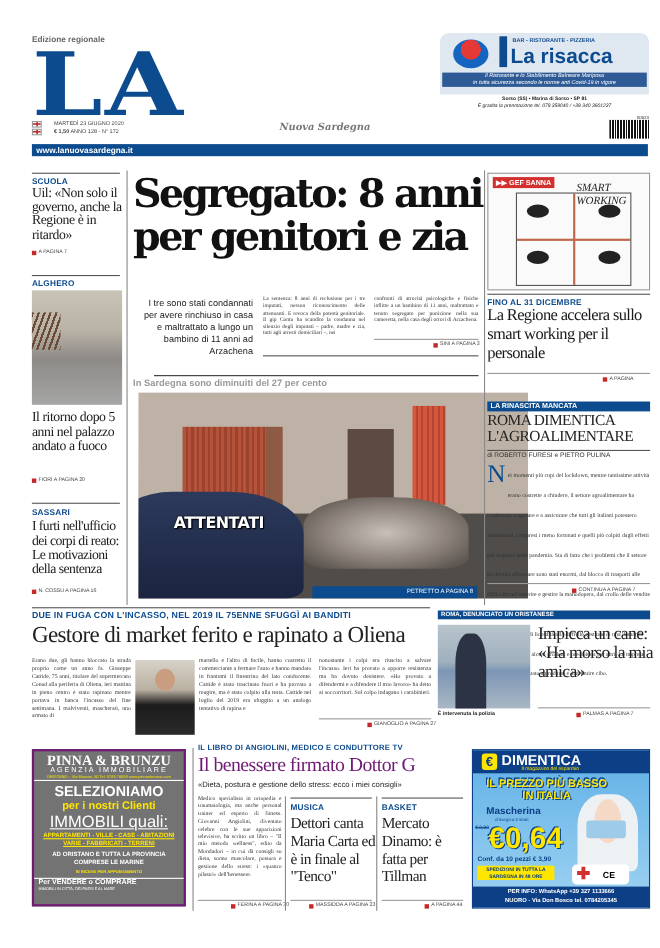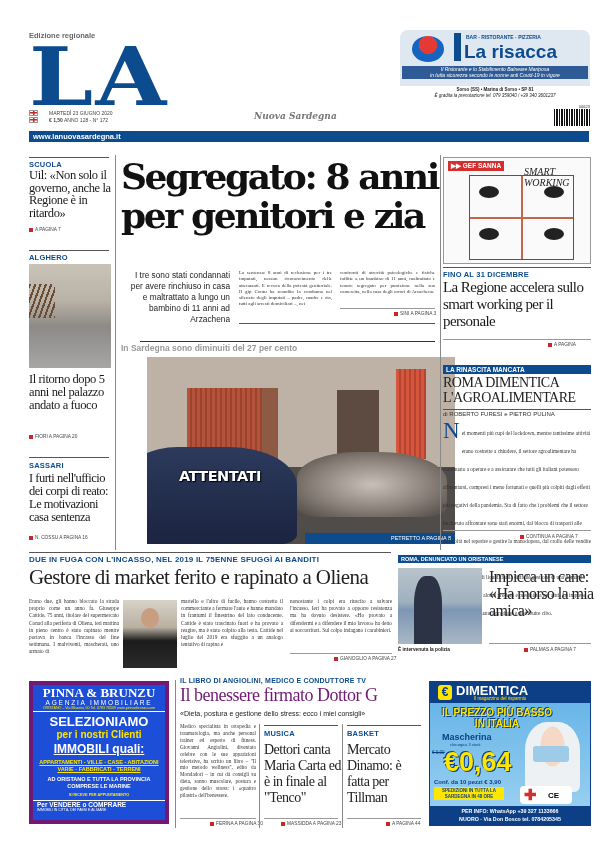--- a/index.html
+++ b/index.html
@@ -33,21 +33,21 @@
   .car-burnt { position: absolute; background: radial-gradient(ellipse at 50% 50%, #c8c0b8 0%, #8a8079 55%, #4b4541 100%); border-radius: 40% 45% 15% 15%; }
   .car-police { position: absolute; background: linear-gradient(180deg,#2d3a5c,#1b2440); border-radius: 30% 40% 10% 10%; }
   .fire-headline { font-family: "DejaVu Sans", sans-serif; font-weight: bold; color: #fff; font-size: 14.5px; line-height: 14px; letter-spacing: -0.5px; text-shadow: 0 0 2px #000, 1px 1px 1px #000; }
 
   .cartoon { background: #fafafa; border: 1px solid #999; }
   .gef-tag { background: #d32f2f; color: #fff; font-family: "Liberation Sans", sans-serif; font-weight: bold; font-size: 6.5px; padding: 1px 3px; }
 
   .bluebar { background: #0c4b8e; color: #fff; font-family: "Liberation Sans", sans-serif; font-weight: bold; font-size: 6.5px; padding: 1px 3px; text-transform: uppercase; }
 
   
-  .ad-pinna { background: #1d4ed8; color: #fff; font-family: "Liberation Sans", sans-serif; text-align: center; border: 4px solid #701a75; }
+  .ad-pinna { background: #737373; color: #fff; font-family: "Liberation Sans", sans-serif; text-align: center; border: 2px solid #701a75; }
   .ad-euro { background: linear-gradient(180deg,#5fb0e6 0%,#9fd3f2 100%); font-family: "Liberation Sans", sans-serif; border: 1px solid #0c3f86; overflow: hidden; }
 </style>
 </head>
 <body>
 
 <div class="abs edition" style="left:29px;top:31px;">Edizione regionale</div>
 <div class="abs" style="left:29px;top:42px;width:330px;height:68px;overflow:hidden;">
   <div class="masthead-title">LA NUOVA</div>
 </div>
 <div class="abs" style="left:254px;top:111px;font-family:'DejaVu Serif',serif;font-style:italic;font-weight:bold;font-size:9px;color:#777;">Nuova Sardegna</div>
@@ -98,40 +98,40 @@
   <div class="abs" style="left:0;top:20px;width:26px;height:34px;background:repeating-linear-gradient(110deg,#6b4b33 0 2px,transparent 2px 5px);"></div>
 </div>
 <div class="abs" style="left:29px;top:373px;width:84px;font-size:12.5px;line-height:13px;letter-spacing:-0.4px;">Il ritorno dopo 5 anni nel palazzo andato a fuoco</div>
 <div class="abs pageref" style="left:29px;top:434px;">
     <span class="sq"></span>
     <span>FIORI A PAGINA 20</span>
   </div>
 
 <div class="abs kline" style="left:29px;top:457px;width:80px;"></div>
 <div class="abs kicker" style="left:29px;top:461px;">SASSARI</div>
-<div class="abs" style="left:29px;top:472px;width:84px;font-size:12.5px;line-height:13px;letter-spacing:-0.5px;">I furti nell'ufficio dei corpi di reato: Le motivazioni casa sentenza</div>
+<div class="abs" style="left:29px;top:472px;width:84px;font-size:12.5px;line-height:13px;letter-spacing:-0.5px;">I furti nell'ufficio dei corpi di reato: Le motivazioni della sentenza</div>
 <div class="abs pageref" style="left:29px;top:535px;">
     <span class="sq"></span>
     <span>N. COSSU A PAGINA 16</span>
   </div>
 
 <div class="abs" style="left:121px;top:157px;width:318px;font-family:'DejaVu Serif',serif;font-weight:bold;font-size:36px;line-height:39px;letter-spacing:-2.4px;color:#111;">Segregato: 8 anni per genitori e zia</div>
 <div class="abs sans" style="left:124px;top:270px;width:106px;text-align:right;font-size:8.3px;line-height:11px;color:#222;">I tre sono stati condannati per avere rinchiuso in casa e maltrattato a lungo un bambino di 11 anni ad Arzachena</div>
 <div class="abs body-text" style="left:239px;top:270px;width:93px;">La sentenza: 8 anni di reclusione per i tre imputati, nessun riconoscimento delle attenuanti. E revoca della potestà genitoriale. Il gip Contu ha scandito la condanna nel silenzio degli imputati – padre, madre e zia, tutti agli arresti domiciliari –, nei</div>
 <div class="abs body-text" style="left:340px;top:270px;width:95px;">confronti di atrocità psicologiche e fisiche inflitte a un bambino di 11 anni, maltrattato e tenuto segregato per punizione nella sua cameretta, nella casa degli orrori di Arzachena.</div>
 <div class="abs" style="left:340px;top:308px;width:95px;height:1px;background:#999;"></div>
 <div class="abs pageref" style="left:394px;top:311px;">
     <span class="sq"></span>
     <span>SINI A PAGINA 3</span>
   </div>
 <div class="abs" style="left:239px;top:323px;width:196px;height:1px;background:#555;"></div>
 
 <div class="abs" style="left:140px;top:341px;width:295px;height:1px;background:#333;"></div>
 <div class="abs sans" style="left:121px;top:343px;width:318px;text-align:left;font-weight:bold;font-size:8.5px;color:#999;">In Sardegna sono diminuiti del 27 per cento</div>
-<div class="abs photo-fire" style="left:126px;top:357px;width:308px;height:187px;margin-left:21px;">
+<div class="abs photo-fire" style="left:126px;top:357px;width:354px;height:187px;">
   <div class="abs" style="left:0;top:0;width:100%;height:110px;background:#bdb2a5;"></div>
   <div class="gate" style="left:40px;top:31px;width:75px;height:70px;"></div>
   <div class="abs" style="left:115px;top:31px;width:16px;height:72px;background:#8e5a44;"></div>
   <div class="abs" style="left:190px;top:33px;width:42px;height:65px;background:#5d4a40;"></div>
   <div class="gate" style="left:249px;top:12px;width:30px;height:90px;background:repeating-linear-gradient(90deg,#d4573d 0 3px,#b64430 3px 5px);"></div>
   <div class="abs" style="left:0;top:110px;width:100%;height:77px;background:#4f4c4a;"></div>
   <div class="car-burnt" style="left:150px;top:95px;width:150px;height:65px;"></div>
   <div class="car-police" style="left:-20px;top:90px;width:170px;height:97px;"></div>
   <div class="abs fire-headline" style="left:32px;top:112px;">
     <div>ATTENTATI</div>
@@ -198,21 +198,21 @@
     <span class="sq"></span>
     <span>PALMAS A PAGINA 7</span>
   </div>
 
 <div class="abs ad-pinna" style="left:29px;top:681px;width:140px;height:143px;">
   <div style="font-family:'Liberation Serif',serif;font-weight:bold;font-size:13px;line-height:13px;margin-top:1px;">PINNA &amp; BRUNZU</div>
   <div style="font-size:6.5px;letter-spacing:1.8px;line-height:7px;">AGENZIA IMMOBILIARE</div>
   <div style="font-size:3.6px;color:#ffe600;line-height:5px;border-bottom:1px solid #fff;">ORISTANO – Via Mazzini, 50 Tel. 0783 76509 www.pinnaebrunzu.com</div>
   <div style="font-size:13px;font-weight:bold;line-height:14px;margin-top:3px;">SELEZIONIAMO</div>
   <div style="font-size:10px;font-weight:bold;color:#ffe600;line-height:11px;">per i nostri Clienti</div>
-  <div style="font-size:12px;font-weight:bold;line-height:13px;text-decoration:underline;margin-top:3px;">IMMOBILI quali:</div>
+  <div style="font-size:15px;font-weight:normal;line-height:13px;text-decoration:underline;margin-top:3px;">IMMOBILI quali:</div>
   <div style="font-size:5.5px;font-weight:bold;color:#ffe600;line-height:7px;text-decoration:underline;margin:3px 4px 0;">APPARTAMENTI - VILLE - CASE - ABITAZIONI VARIE - FABBRICATI - TERRENI</div>
   <div style="font-size:5.5px;font-weight:bold;line-height:7px;margin:3px 8px 0;">AD ORISTANO E TUTTA LA PROVINCIA COMPRESE LE MARINE</div>
   <div style="font-size:3.8px;color:#ffe600;font-weight:bold;margin-top:3px;">SI RICEVE PER APPUNTAMENTO</div>
   <div style="text-align:left;padding-left:4px;border-top:1px solid #fff;margin-top:3px;">
     <div style="font-size:6.5px;font-weight:bold;">Per VENDERE o COMPRARE</div>
     <div style="font-size:3.5px;">IMMOBILI IN CITTÀ, DEI PAESI E AL MARE</div>
   </div>
 </div>
 
 <div class="vline" style="left:175px;top:680px;height:148px;"></div>

